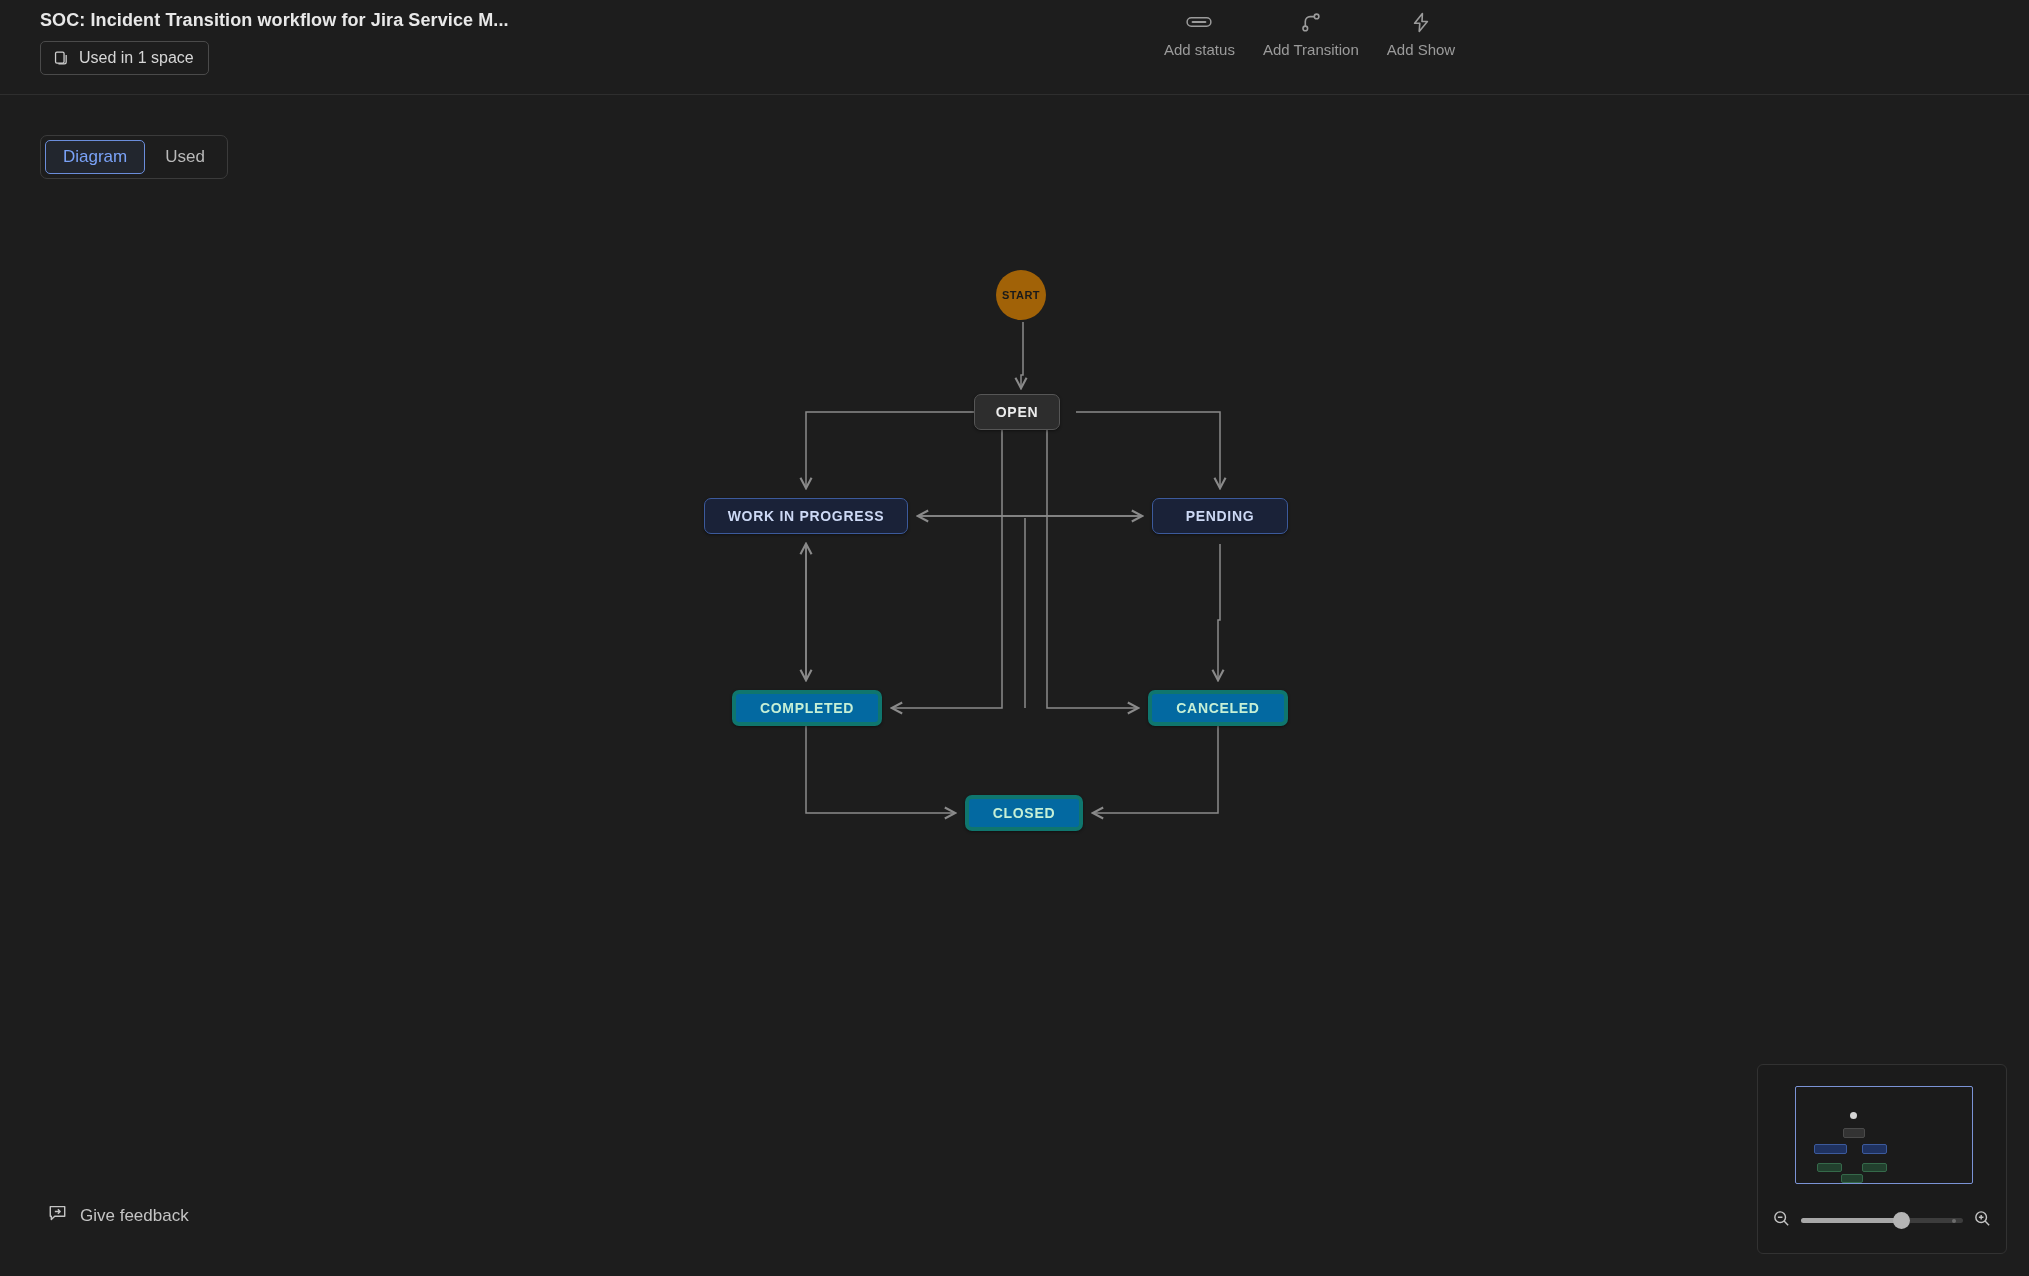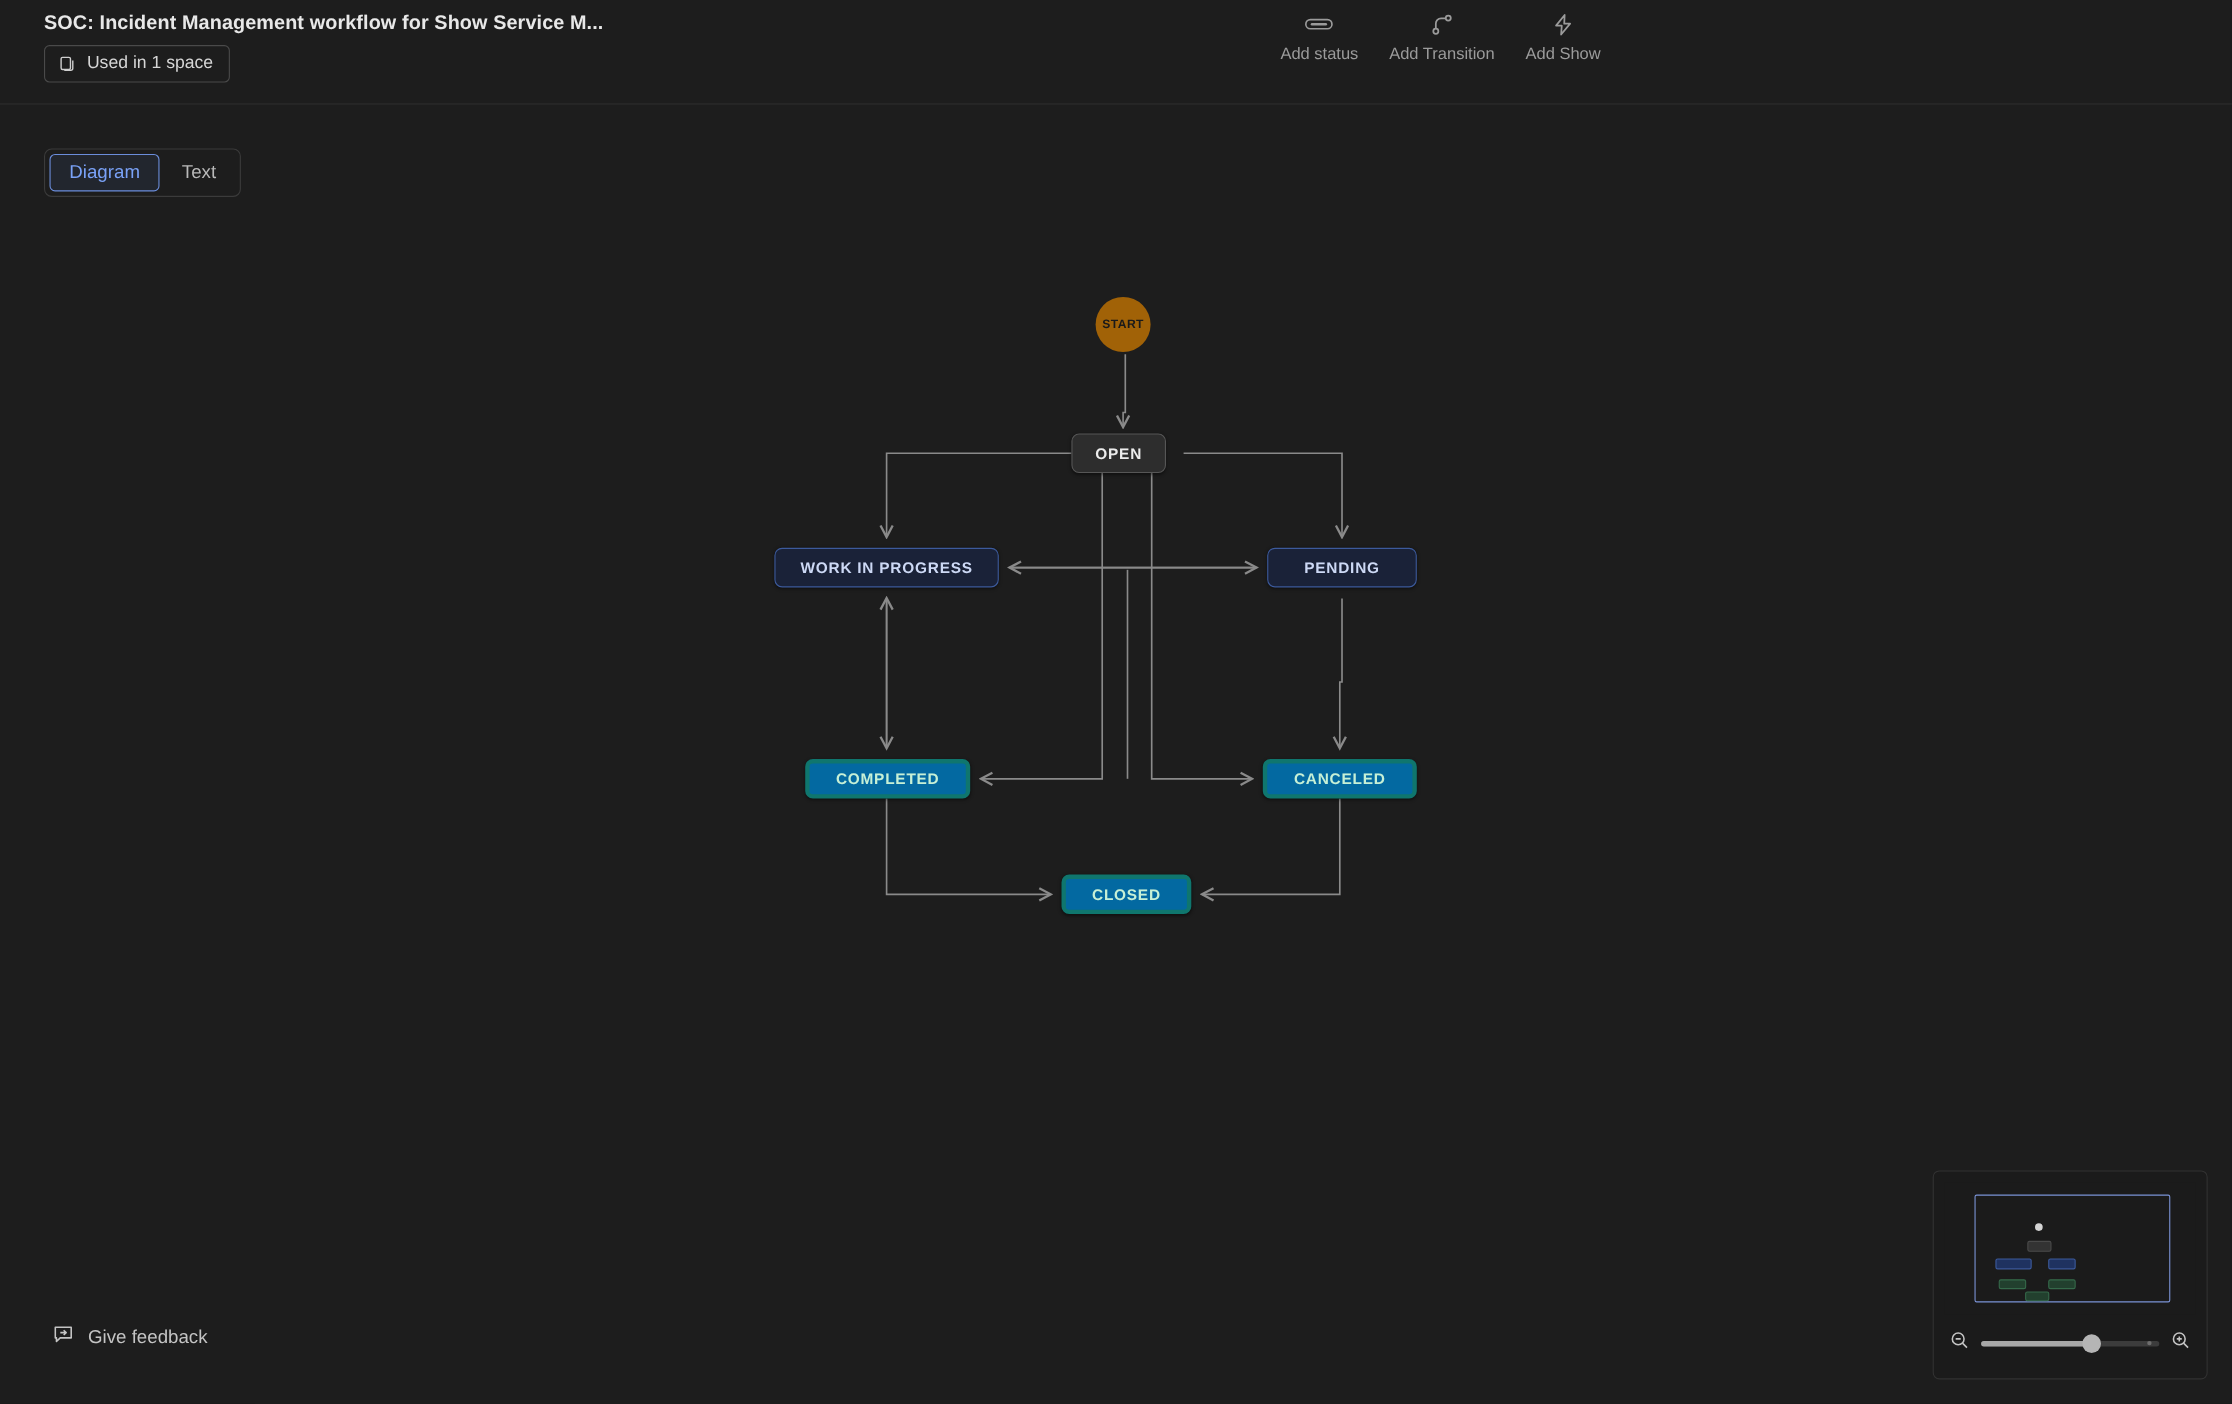--- a/index.html
+++ b/index.html
@@ -139,21 +139,21 @@
   }
   .stick { position: absolute; width: 4px; height: 4px; border-radius: 50%; background: #6d6d6d; right: 7px; }
 </style>
 </head>
 <body>
 
 <div class="app">
 
   <div class="header">
     <div class="header-left">
-      <div class="doc-title">SOC: Incident Management workflow for Show Service M...</div>
+      <div class="doc-title">SOC: Incident Transition workflow for Jira Service M...</div>
       <div class="space-chip">
         <span>
           <svg width="17" height="17" viewBox="0 0 20 20" fill="none" stroke="#cfcfcf" stroke-width="1.5">
             <rect x="3" y="2.5" width="10" height="13" rx="1.6"></rect>
             <path d="M15.5 6v8.2a2.2 2.2 0 0 1-2.2 2.2H6.4"></path>
           </svg>
         </span>
         <span>Used in 1 space</span>
       </div>
     </div>
@@ -184,21 +184,21 @@
             <path d="M10.4 1.6 2.6 11.3h5.2L7.2 19.4 15.4 9.5h-5.4z"></path>
           </svg>
         </span>
         <span class="tool-label">Add Show</span>
       </div>
     </div>
   </div>
 
   <div class="seg">
     <div class="seg-btn active">Diagram</div>
-    <div class="seg-btn">Text</div>
+    <div class="seg-btn">Used</div>
   </div>
 
 
   <div class="canvas">
     <svg width="2029" height="1106">
       <defs>
         <marker id="ar" markerWidth="9" markerHeight="9" refX="7.4" refY="4.5" orient="auto">
           <path d="M0.6,0.8 L7.6,4.5 L0.6,8.2" fill="none" stroke="#8a8a8a" stroke-width="1.4"></path>
         </marker>
       </defs>

